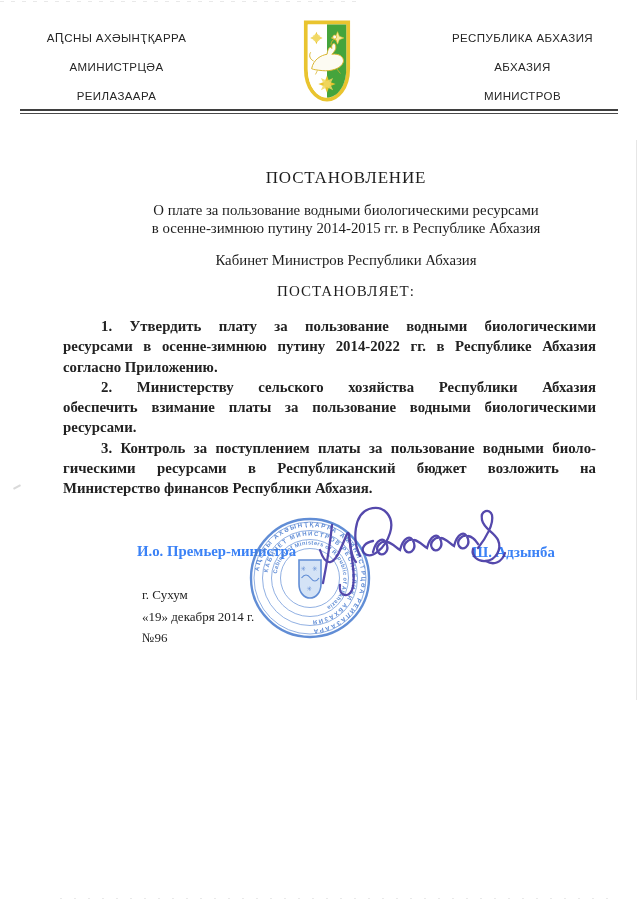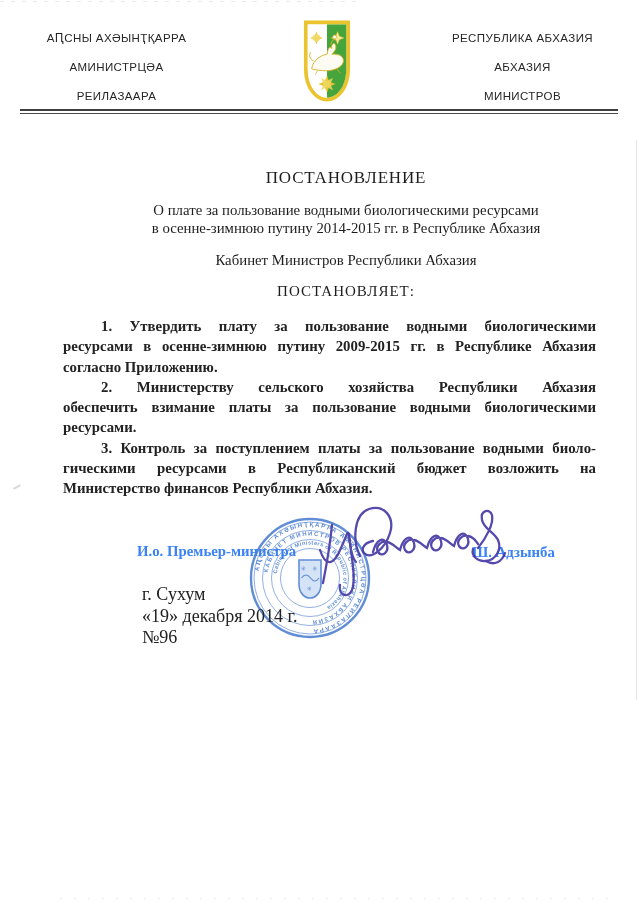--- a/index.html
+++ b/index.html
@@ -29,21 +29,21 @@
   #body-text .ln{height:20.3px;line-height:20.3px;text-align:justify;text-align-last:justify;white-space:nowrap;font-weight:bold;}
   #body-text .ln.first{padding-left:38px;}
   #body-text .ln.last{text-align-last:left;}
   
   .sig-label{position:absolute;font-size:14.8px;font-weight:bold;color:#3b82f6;}
   #sig-position{left:137px;top:543px;}
   #sig-name{left:472px;top:544px;}
   #stamp{position:absolute;left:248px;top:516px;width:124px;height:124px;opacity:.88;}
   #signature-ink{position:absolute;left:290px;top:505px;width:250px;height:105px;}
   
-  #footer{position:absolute;left:142px;top:584px;font-size:18px;color:#222;}
+  #footer{position:absolute;left:142px;top:584px;font-size:13px;color:#222;}
   #footer div{height:21.6px;line-height:21.6px;}
   
   .artifact{position:absolute;pointer-events:none;}
   #art-top{left:0;top:1px;width:360px;height:1px;opacity:.32;
     background:repeating-linear-gradient(90deg,#b9b9b9 0 4px,transparent 4px 11px);}
   #art-right{left:636px;top:140px;width:1px;height:560px;background:#d2d2d2;opacity:.55;}
   #art-left-speck{left:13px;top:486px;width:8px;height:2px;background:#b3b3b3;
     transform:rotate(-28deg);opacity:.5;}
   #art-bottom{left:60px;top:898px;width:560px;height:1px;opacity:.25;
     background:repeating-linear-gradient(90deg,#aaaaaa 0 2px,transparent 2px 14px);}
@@ -99,21 +99,21 @@
   <div class="center-line" id="doc-type">ПОСТАНОВЛЕНИЕ</div>
   <div class="center-line" id="subject">
     <div>О плате за пользование водными биологическими ресурсами</div>
     <div>в осенне-зимнюю путину 2014-2015 гг. в Республике Абхазия</div>
   </div>
   <div class="center-line" id="issuer">Кабинет Министров Республики Абхазия</div>
   <div class="center-line" id="resolves">ПОСТАНОВЛЯЕТ:</div>
 
   <div id="body-text">
     <div class="ln first">1. Утвердить плату за пользование водными биологическими</div>
-    <div class="ln">ресурсами в осенне-зимнюю путину 2009-2015 гг. в Республике Абхазия</div>
+    <div class="ln">ресурсами в осенне-зимнюю путину 2014-2022 гг. в Республике Абхазия</div>
     <div class="ln last">согласно Приложению.</div>
     <div class="ln first">2. Министерству сельского хозяйства Республики Абхазия</div>
     <div class="ln">обеспечить взимание платы за пользование водными биологическими</div>
     <div class="ln last">ресурсами.</div>
     <div class="ln first">3. Контроль за поступлением платы за пользование водными биоло-</div>
     <div class="ln">гическими ресурсами в Республиканский бюджет возложить на</div>
     <div class="ln last">Министерство финансов Республики Абхазия.</div>
   </div>
 
   <div class="sig-label" id="sig-position">И.о. Премьер-министра</div>

